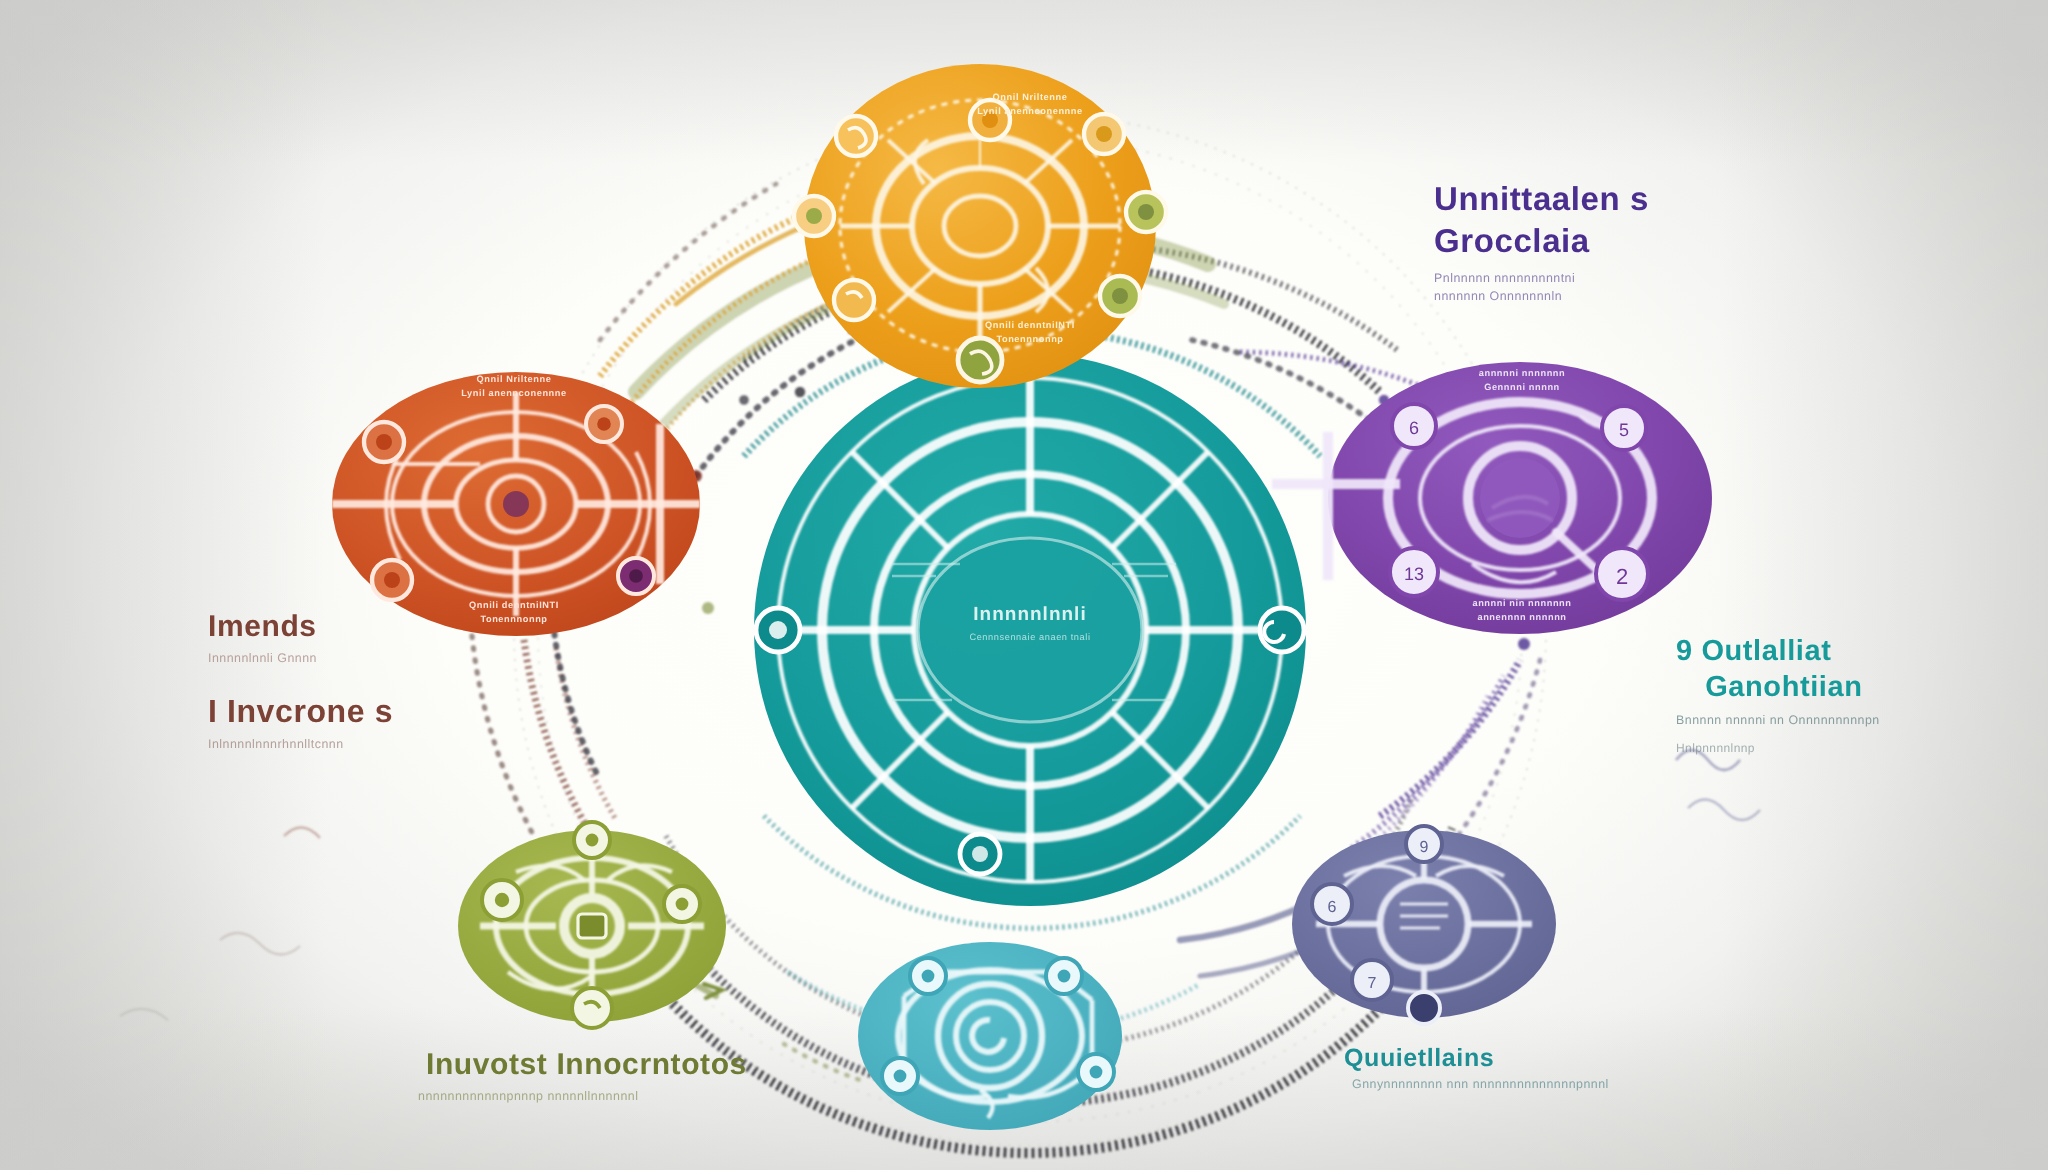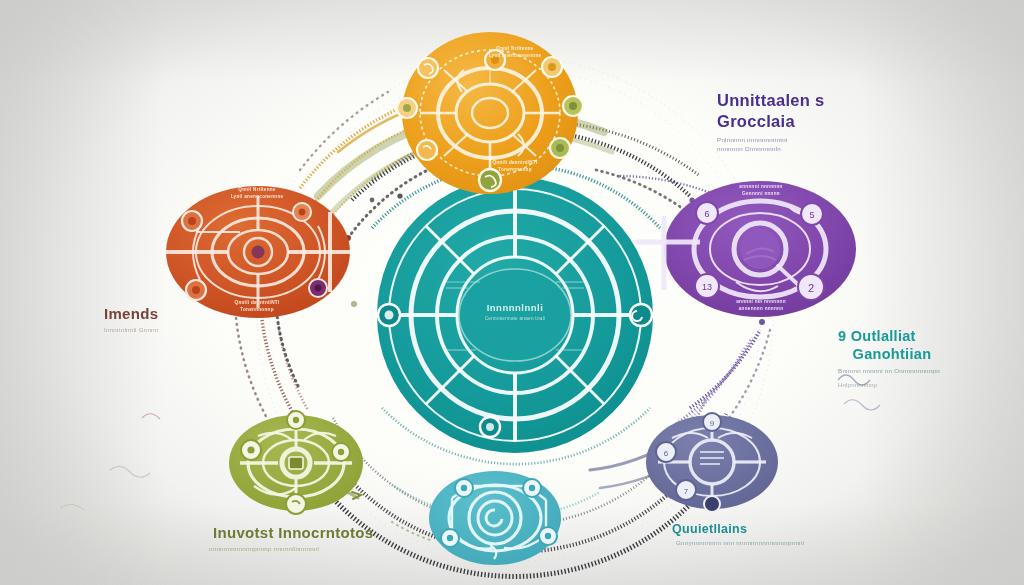--- a/index.html
+++ b/index.html
@@ -51,21 +51,21 @@
 
   #lbl-trends{left:104px;top:306px;color:#8a4a3a;}
   #lbl-trends .t1{font-size:15px;color:#7d4236;}
   #lbl-trends .sub{color:#a3837b;margin-top:2px;}
 
   #lbl-inv{left:104px;top:348px;color:#7d4236;}
   #lbl-inv .t1{font-size:16px;}
   #lbl-inv .sub{color:#9c8078;margin-top:2px;}
 
   #lbl-qual{left:838px;top:318px;color:#179a9a;}
-  #lbl-qual .t1,#lbl-qual .t2{font-size:14.5px;margin-top:10px;}
+  #lbl-qual .t1,#lbl-qual .t2{font-size:14.5px;}
   #lbl-qual .t2{margin-top:2px;margin-left:6px;text-align:center;}
   #lbl-qual .sub{color:#5e7e80;margin-top:4px;}
   #lbl-qual .sub2{color:#6d8284;}
 
   #lbl-invent{left:197px;top:525px;color:#6f7a33;}
   #lbl-invent .t1{font-size:15px;margin-left:16px;}
   #lbl-invent .sub{color:#8d9360;margin-top:2px;margin-left:12px;}
 
   #lbl-comm{left:672px;top:522px;color:#1d8f95;}
   #lbl-comm .t1{font-size:12.5px;}
@@ -482,20 +482,24 @@
       <div>Pnlnnnnn nnnnnnnnntni</div>
       <div>nnnnnnn Onnnnnnnln</div>
     </div>
   </div>
 
   <div class="lbl" id="lbl-trends">
     <div class="t1">Imends</div>
     <div class="sub">Innnnnlnnli Gnnnn</div>
   </div>
 
+  <div class="lbl" id="lbl-inv">
+    <div class="t1">I Invcrone s</div>
+    <div class="sub">Inlnnnnlnnnrhnnlltcnnn</div>
+  </div>
 
   <div class="lbl" id="lbl-qual">
     <div class="t1">9 Outlalliat</div>
     <div class="t2">Ganohtiian</div>
     <div class="sub">Bnnnnn nnnnni nn Onnnnnnnnnpn</div>
     <div class="sub2">Hnlpnnnnlnnp</div>
   </div>
 
   <div class="lbl" id="lbl-invent">
     <div class="t1">Inuvotst Innocrntotos</div>

